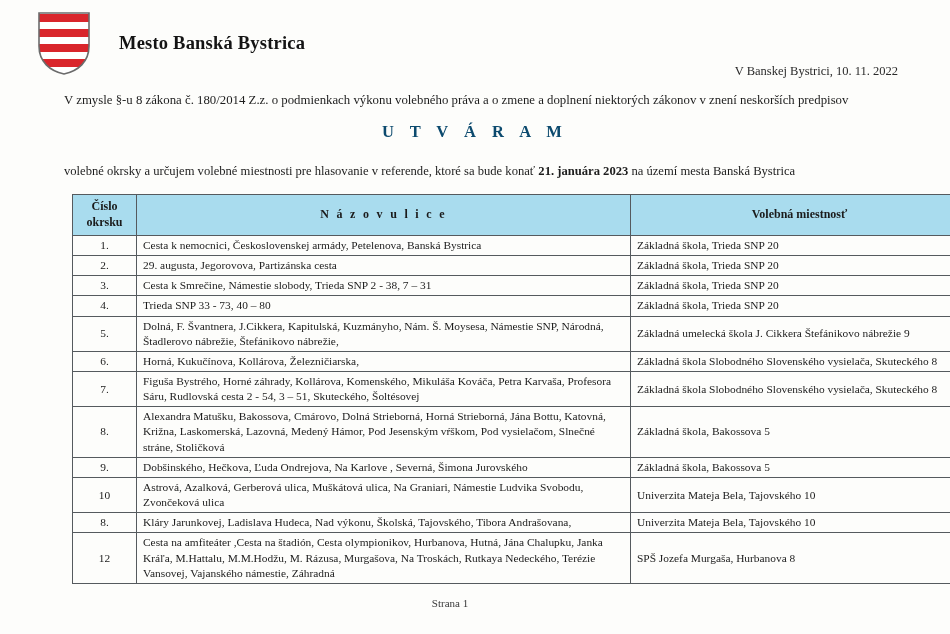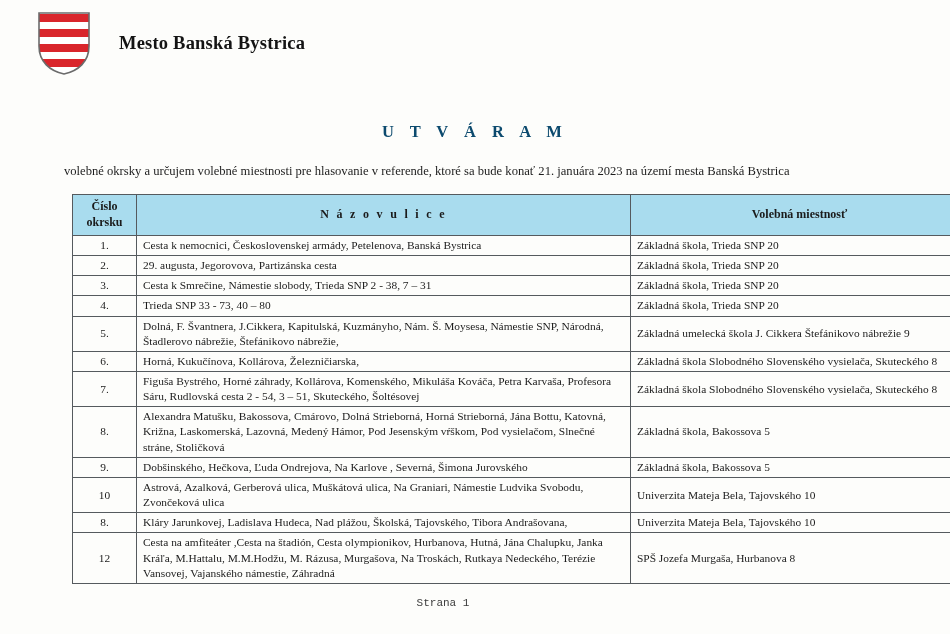--- a/index.html
+++ b/index.html
@@ -78,21 +78,21 @@
   .subject-line {
     position: absolute;
     left: 64px;
     top: 164px;
     width: 830px;
     font-size: 12.6px;
     line-height: 1.25;
     color: #1d1d1d;
     white-space: nowrap;
   }
-  .subject-line b { font-weight: normal; }
+  .subject-line b { font-weight: bold; }
 
   
   .table-wrap {
     position: absolute;
     left: 27px;
     top: 194px;
     width: 896px;
   }
   table.okrsky {
     border-collapse: collapse;
@@ -129,23 +129,24 @@
   }
   td.cell-street { padding-left: 8px; }
   td.cell-venue  { padding-left: 10px; }
 
   .footer {
     position: absolute;
     left: 0;
     top: 597px;
     width: 886px;
     text-align: center;
-    font-family: Liberation Mono, monospace;
+    font-family: Liberation Serif, serif;
     font-size: 11px;
     color: #3a3a3a;
+    padding-left: 7px;
   }
 </style>
 </head>
 <body>
 
 <div class="page">
 
   <div class="header">
     <span class="crest">
       <svg class="crest" viewBox="0 0 56 66" xmlns="http://www.w3.org/2000/svg" aria-hidden="true">
@@ -160,21 +161,23 @@
           <rect x="0" y="19" width="56" height="8" fill="#d9262c"></rect>
           <rect x="0" y="34" width="56" height="8" fill="#d9262c"></rect>
           <rect x="0" y="49" width="56" height="8" fill="#d9262c"></rect>
         </g>
         <path d="M3 3 H53 V36 C53 52 42 61 28 64 C14 61 3 52 3 36 Z" fill="none" stroke="#6b6b6b" stroke-width="1.6"></path>
       </svg>
     </span>
     <span class="org-title">Mesto Banská Bystrica</span>
   </div>
 
-
+  <div class="place-date">V Banskej Bystrici, 10. 11. 2022</div>
+
+  <div class="legal-line">V zmysle §-u 8 zákona č. 180/2014 Z.z. o podmienkach výkonu volebného práva a o zmene a doplnení niektorých zákonov v znení neskorších predpisov</div>
 
   <div class="decree">U T V Á R A M</div>
 
   <div class="subject-line"><span>volebné okrsky a určujem volebné miestnosti pre hlasovanie v referende, ktoré sa bude konať </span><b>21. januára 2023</b><span> na území mesta Banská Bystrica</span></div>
 
   <div class="table-wrap">
     <table class="okrsky">
       <thead>
         <tr>
           <th class="col-num">
@@ -231,21 +234,21 @@
             <td class="cell-street">Dobšinského, Hečkova, Ľuda Ondrejova, Na Karlove , Severná, Šimona Jurovského</td>
             <td class="cell-venue">Základná škola, Bakossova 5</td>
           </tr>
           <tr>
             <td class="cell-num">10</td>
             <td class="cell-street">Astrová, Azalková, Gerberová ulica, Muškátová ulica,  Na Graniari, Námestie Ludvika Svobodu, Zvončeková ulica</td>
             <td class="cell-venue">Univerzita Mateja Bela, Tajovského 10</td>
           </tr>
           <tr>
             <td class="cell-num">8.</td>
-            <td class="cell-street">Kláry Jarunkovej, Ladislava Hudeca, Nad plážou, Školská, Tajovského,  Tibora Andrašovana,</td>
+            <td class="cell-street">Kláry Jarunkovej, Ladislava Hudeca, Nad výkonu, Školská, Tajovského,  Tibora Andrašovana,</td>
             <td class="cell-venue">Univerzita Mateja Bela, Tajovského 10</td>
           </tr>
           <tr>
             <td class="cell-num">12</td>
             <td class="cell-street">Cesta na amfiteáter ,Cesta na štadión, Cesta olympionikov, Hurbanova, Hutná, Jána Chalupku, Janka Kráľa, M.Hattalu,  M.M.Hodžu, M. Rázusa, Murgašova, Na Troskách, Rutkaya Nedeckého, Terézie Vansovej, Vajanského námestie,  Záhradná</td>
             <td class="cell-venue">SPŠ Jozefa Murgaša, Hurbanova 8</td>
           </tr>
         </tbody>
     </table>
   </div>

